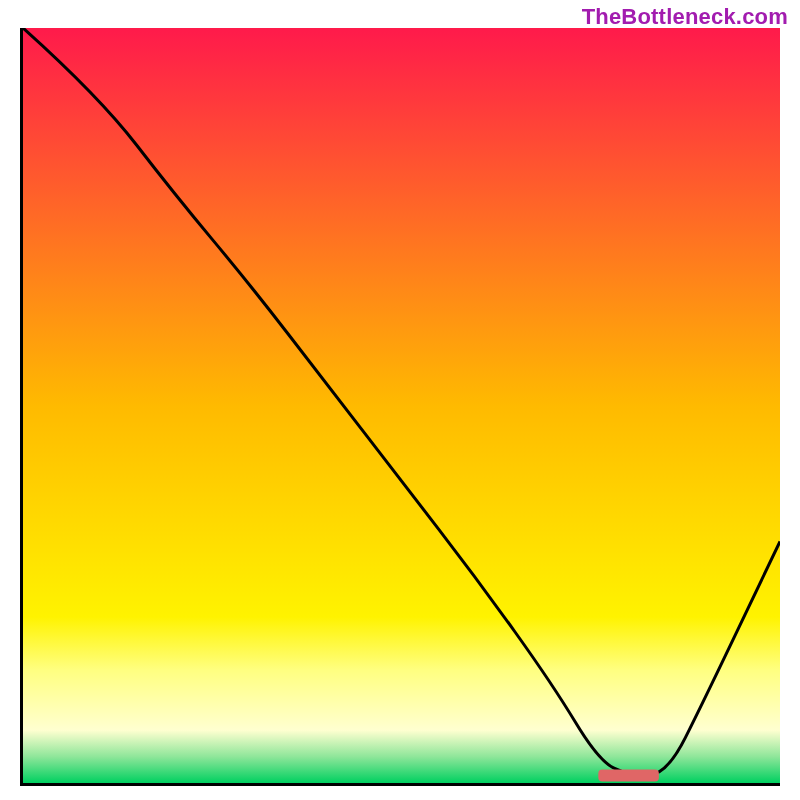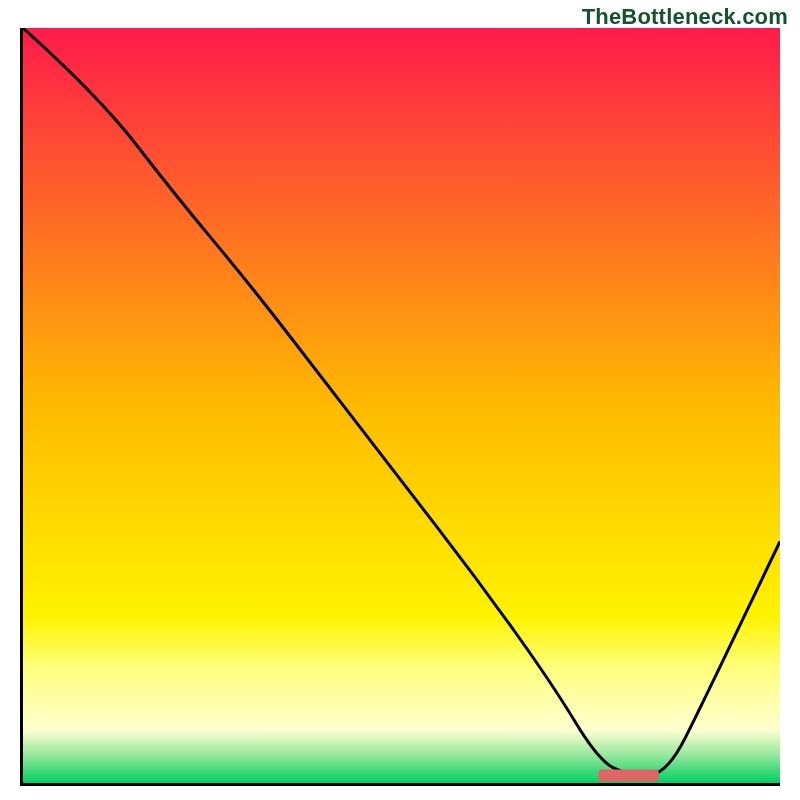--- a/index.html
+++ b/index.html
@@ -15,21 +15,21 @@
     position: relative;
     width: 800px;
     height: 800px;
   }
   #attribution {
     position: absolute;
     top: 4px;
     right: 12px;
     font-size: 22px;
     font-weight: 600;
-    color: #14532d;
+    color: #a21caf;
     letter-spacing: 0.2px;
   }
   #plot {
     position: absolute;
     left: 20px;
     top: 28px;
     width: 760px;
     height: 758px;
     border-left: 3px solid #000;
     border-bottom: 3px solid #000;

